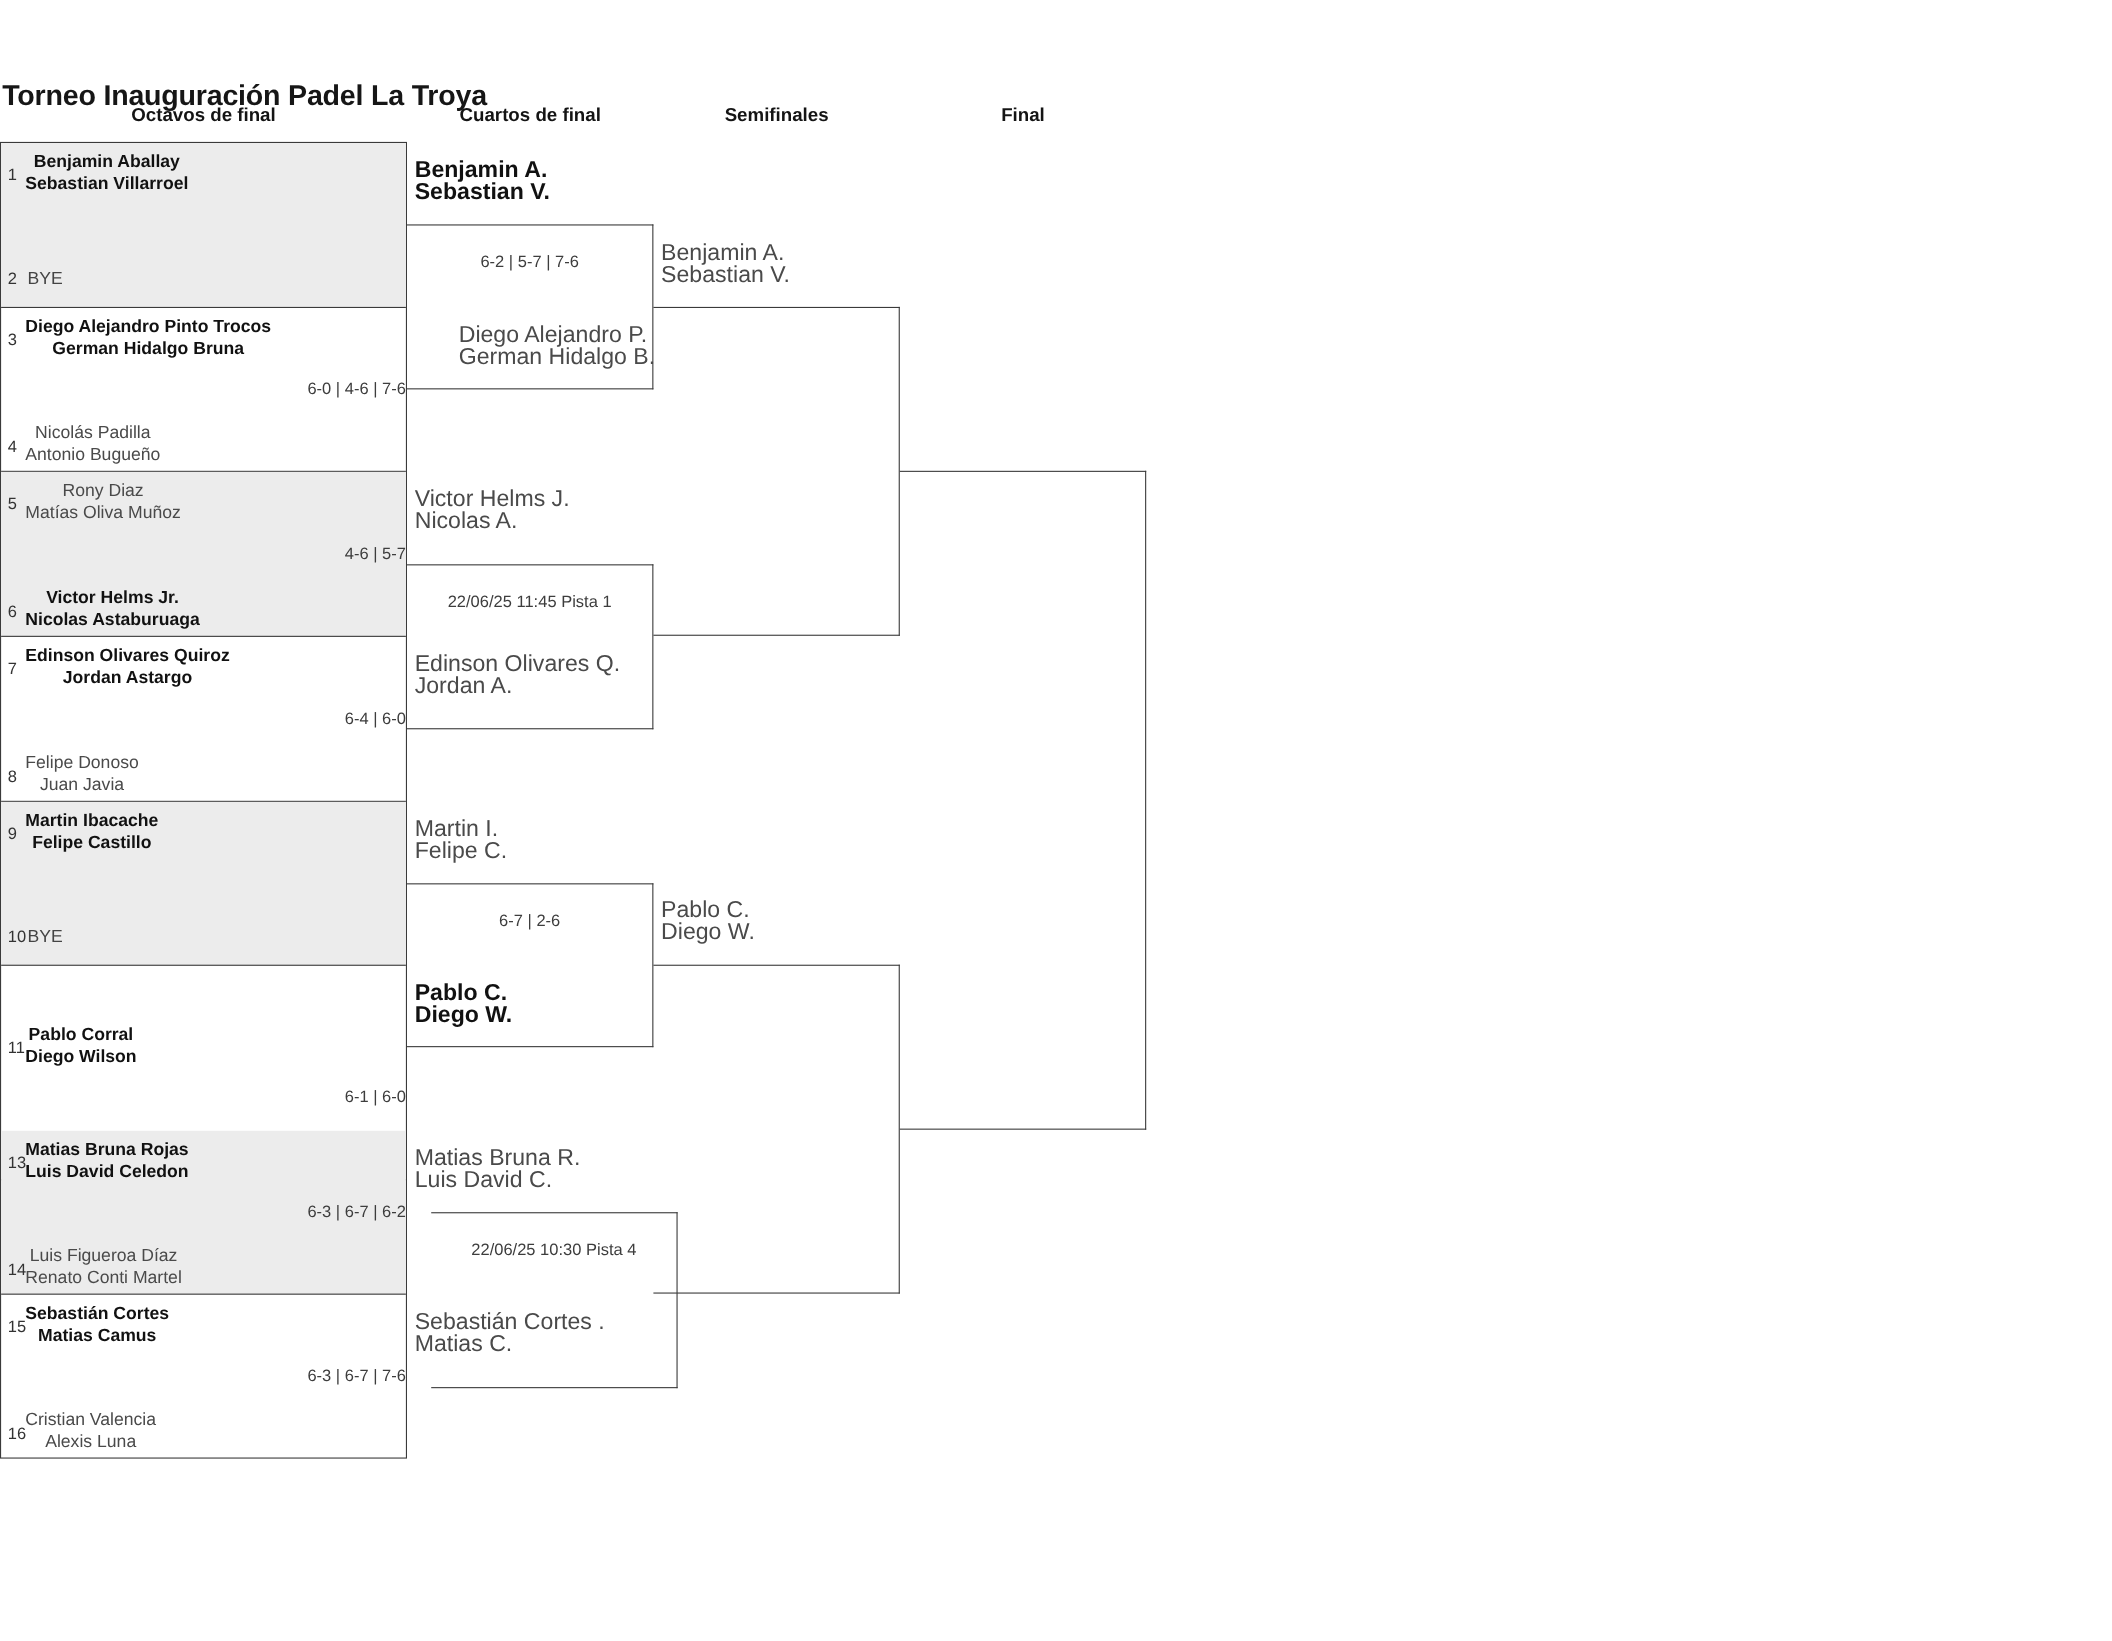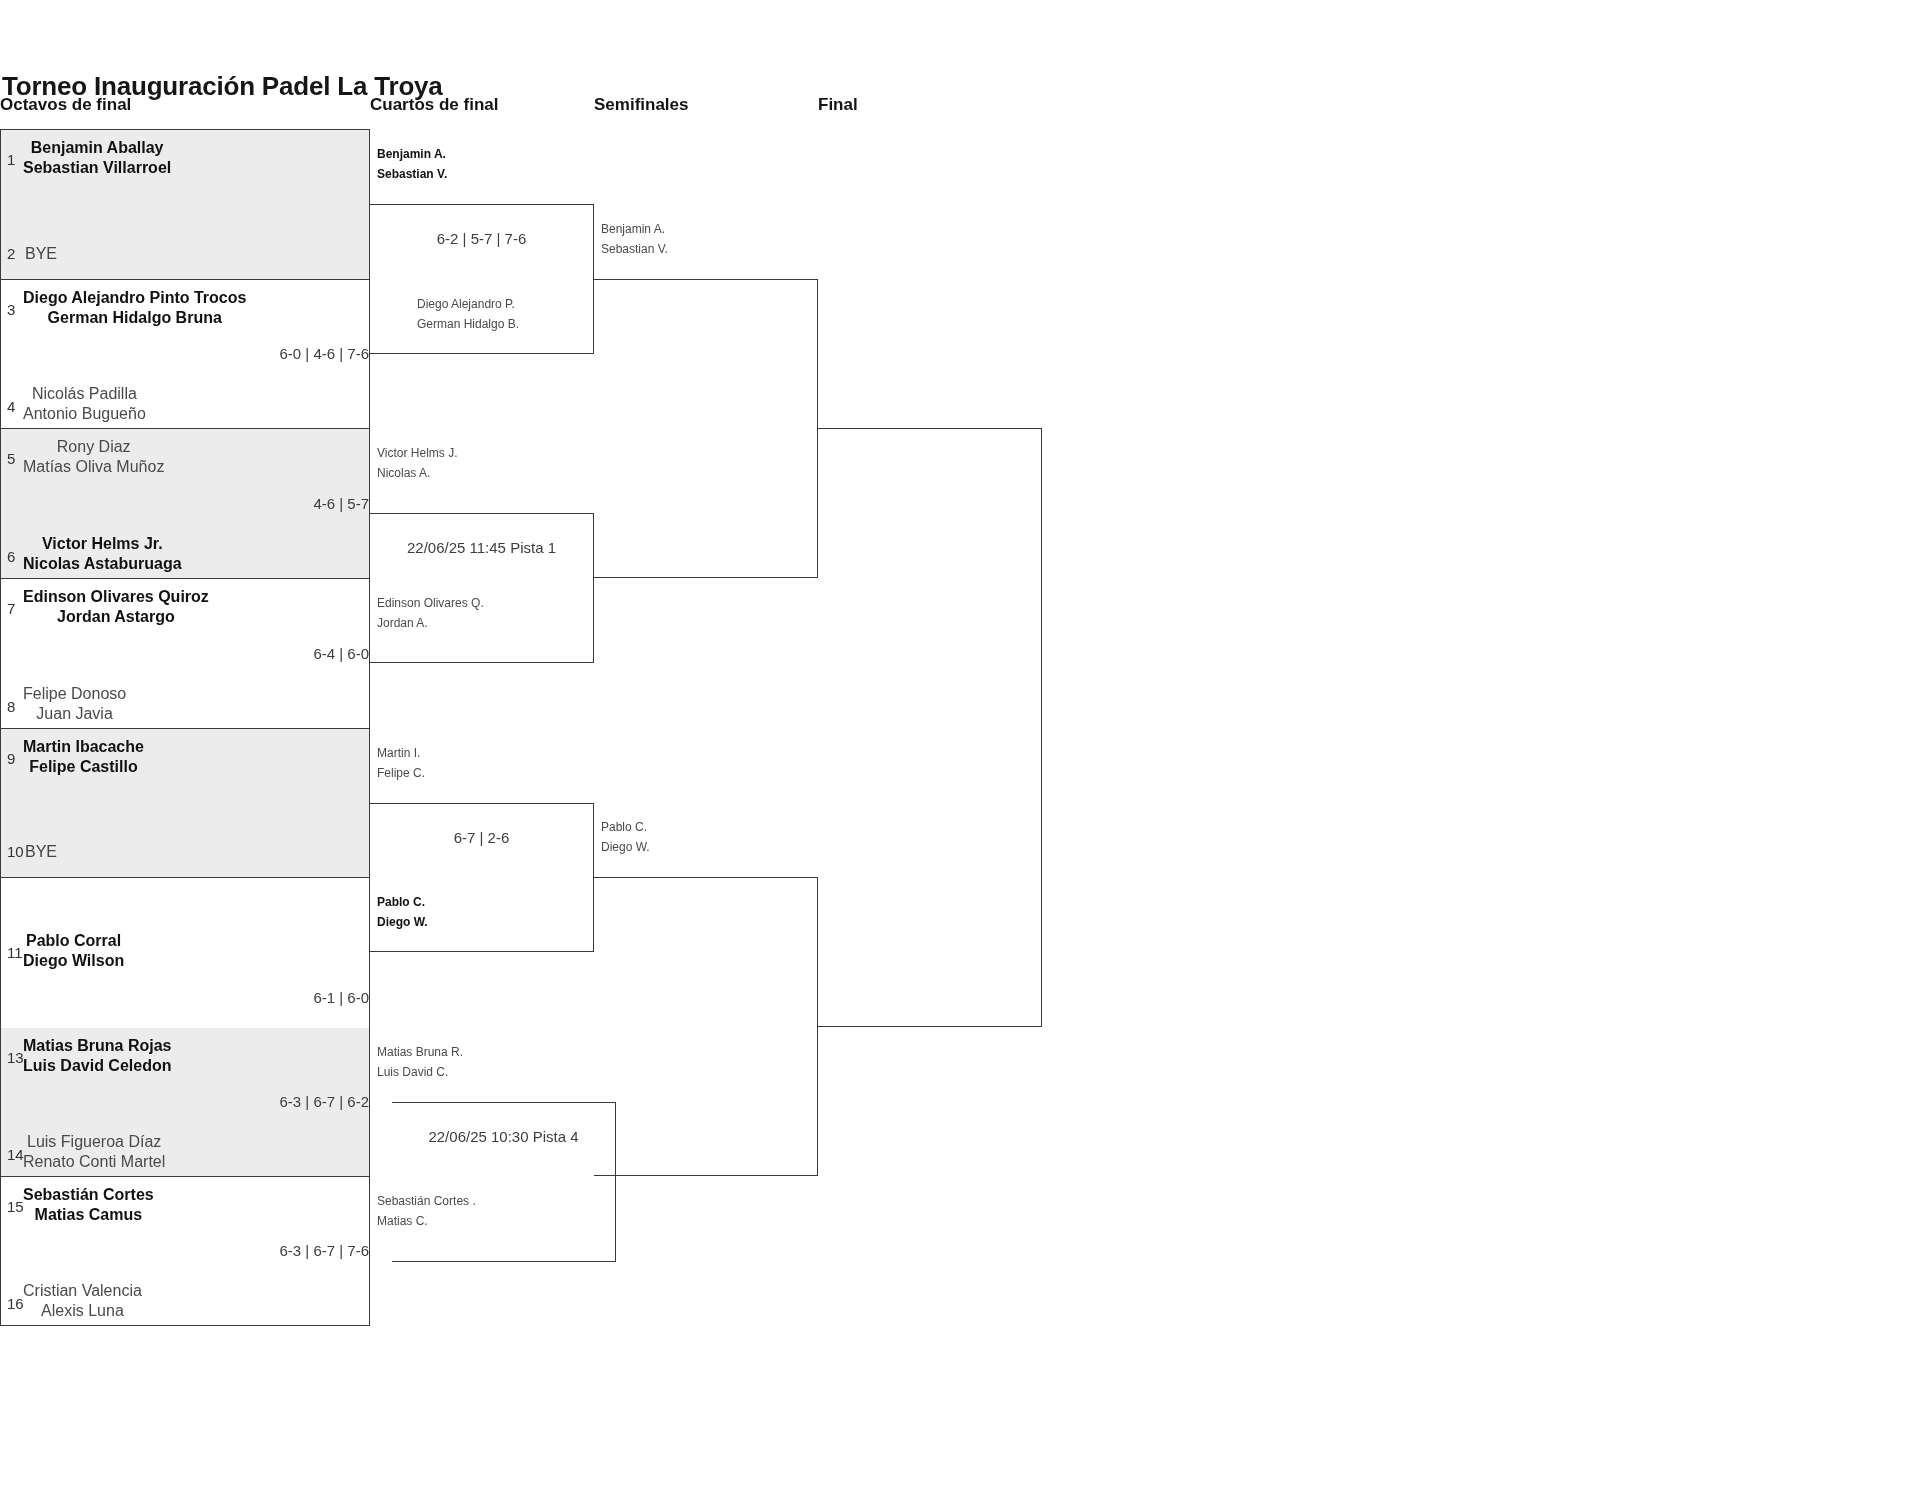--- a/index.html
+++ b/index.html
@@ -6,21 +6,21 @@
   .page{position:relative;width:1920px;height:1492px;background:#ffffff;
         font-family:"Liberation Sans",sans-serif;overflow:hidden;}
 
   
   .title{position:absolute;left:2px;top:1px;font-size:26px;font-weight:bold;
          line-height:34px;color:#161616;letter-spacing:-0.2px;white-space:pre;}
   .logo{position:absolute;left:1678px;top:0;width:242px;height:72px;}
 
   
   .colhead{position:absolute;top:95px;font-size:17px;font-weight:bold;
-           color:#141414;text-align:left;}
+           color:#141414;text-align:center;}
 
   
   .r1wrap{position:absolute;left:0;top:129px;width:370px;height:1197px;
           border:1px solid #3a3a3a;box-sizing:border-box;background:#fff;}
   .m{position:absolute;left:0;width:100%;box-sizing:border-box;
      border-bottom:1px solid #3a3a3a;}
   .m.last{border-bottom:none;}
   .m.g{background:#ececec;}
   .num{position:absolute;left:6px;font-size:15px;color:#333;line-height:19px;}
   .n1{top:20px;}
@@ -34,21 +34,21 @@
   .score{position:absolute;left:0;width:100%;text-align:right;font-size:15px;
          color:#3d3d3d;top:50%;margin-top:-10px;line-height:20px;}
 
   
   .box{position:absolute;border:1px solid #3a3a3a;border-left:none;
        box-sizing:border-box;background:transparent;}
   .mid{position:absolute;left:0;top:24px;width:100%;text-align:center;
        font-size:15px;color:#3d3d3d;line-height:20px;}
 
   
-  .lbl{position:absolute;font-size:12px;line-height:19.5px;color:#4a4a4a;width:215px;}
+  .lbl{position:absolute;font-size:21px;line-height:19.5px;color:#4a4a4a;width:215px;}
   .lbl.win{color:#111;font-weight:bold;}
   .lbl div{white-space:pre;}
 </style>
 </head>
 <body>
 
 <div class="page">
 
   <div class="title">
     <div>Torneo Inauguración Padel La Troya</div>

